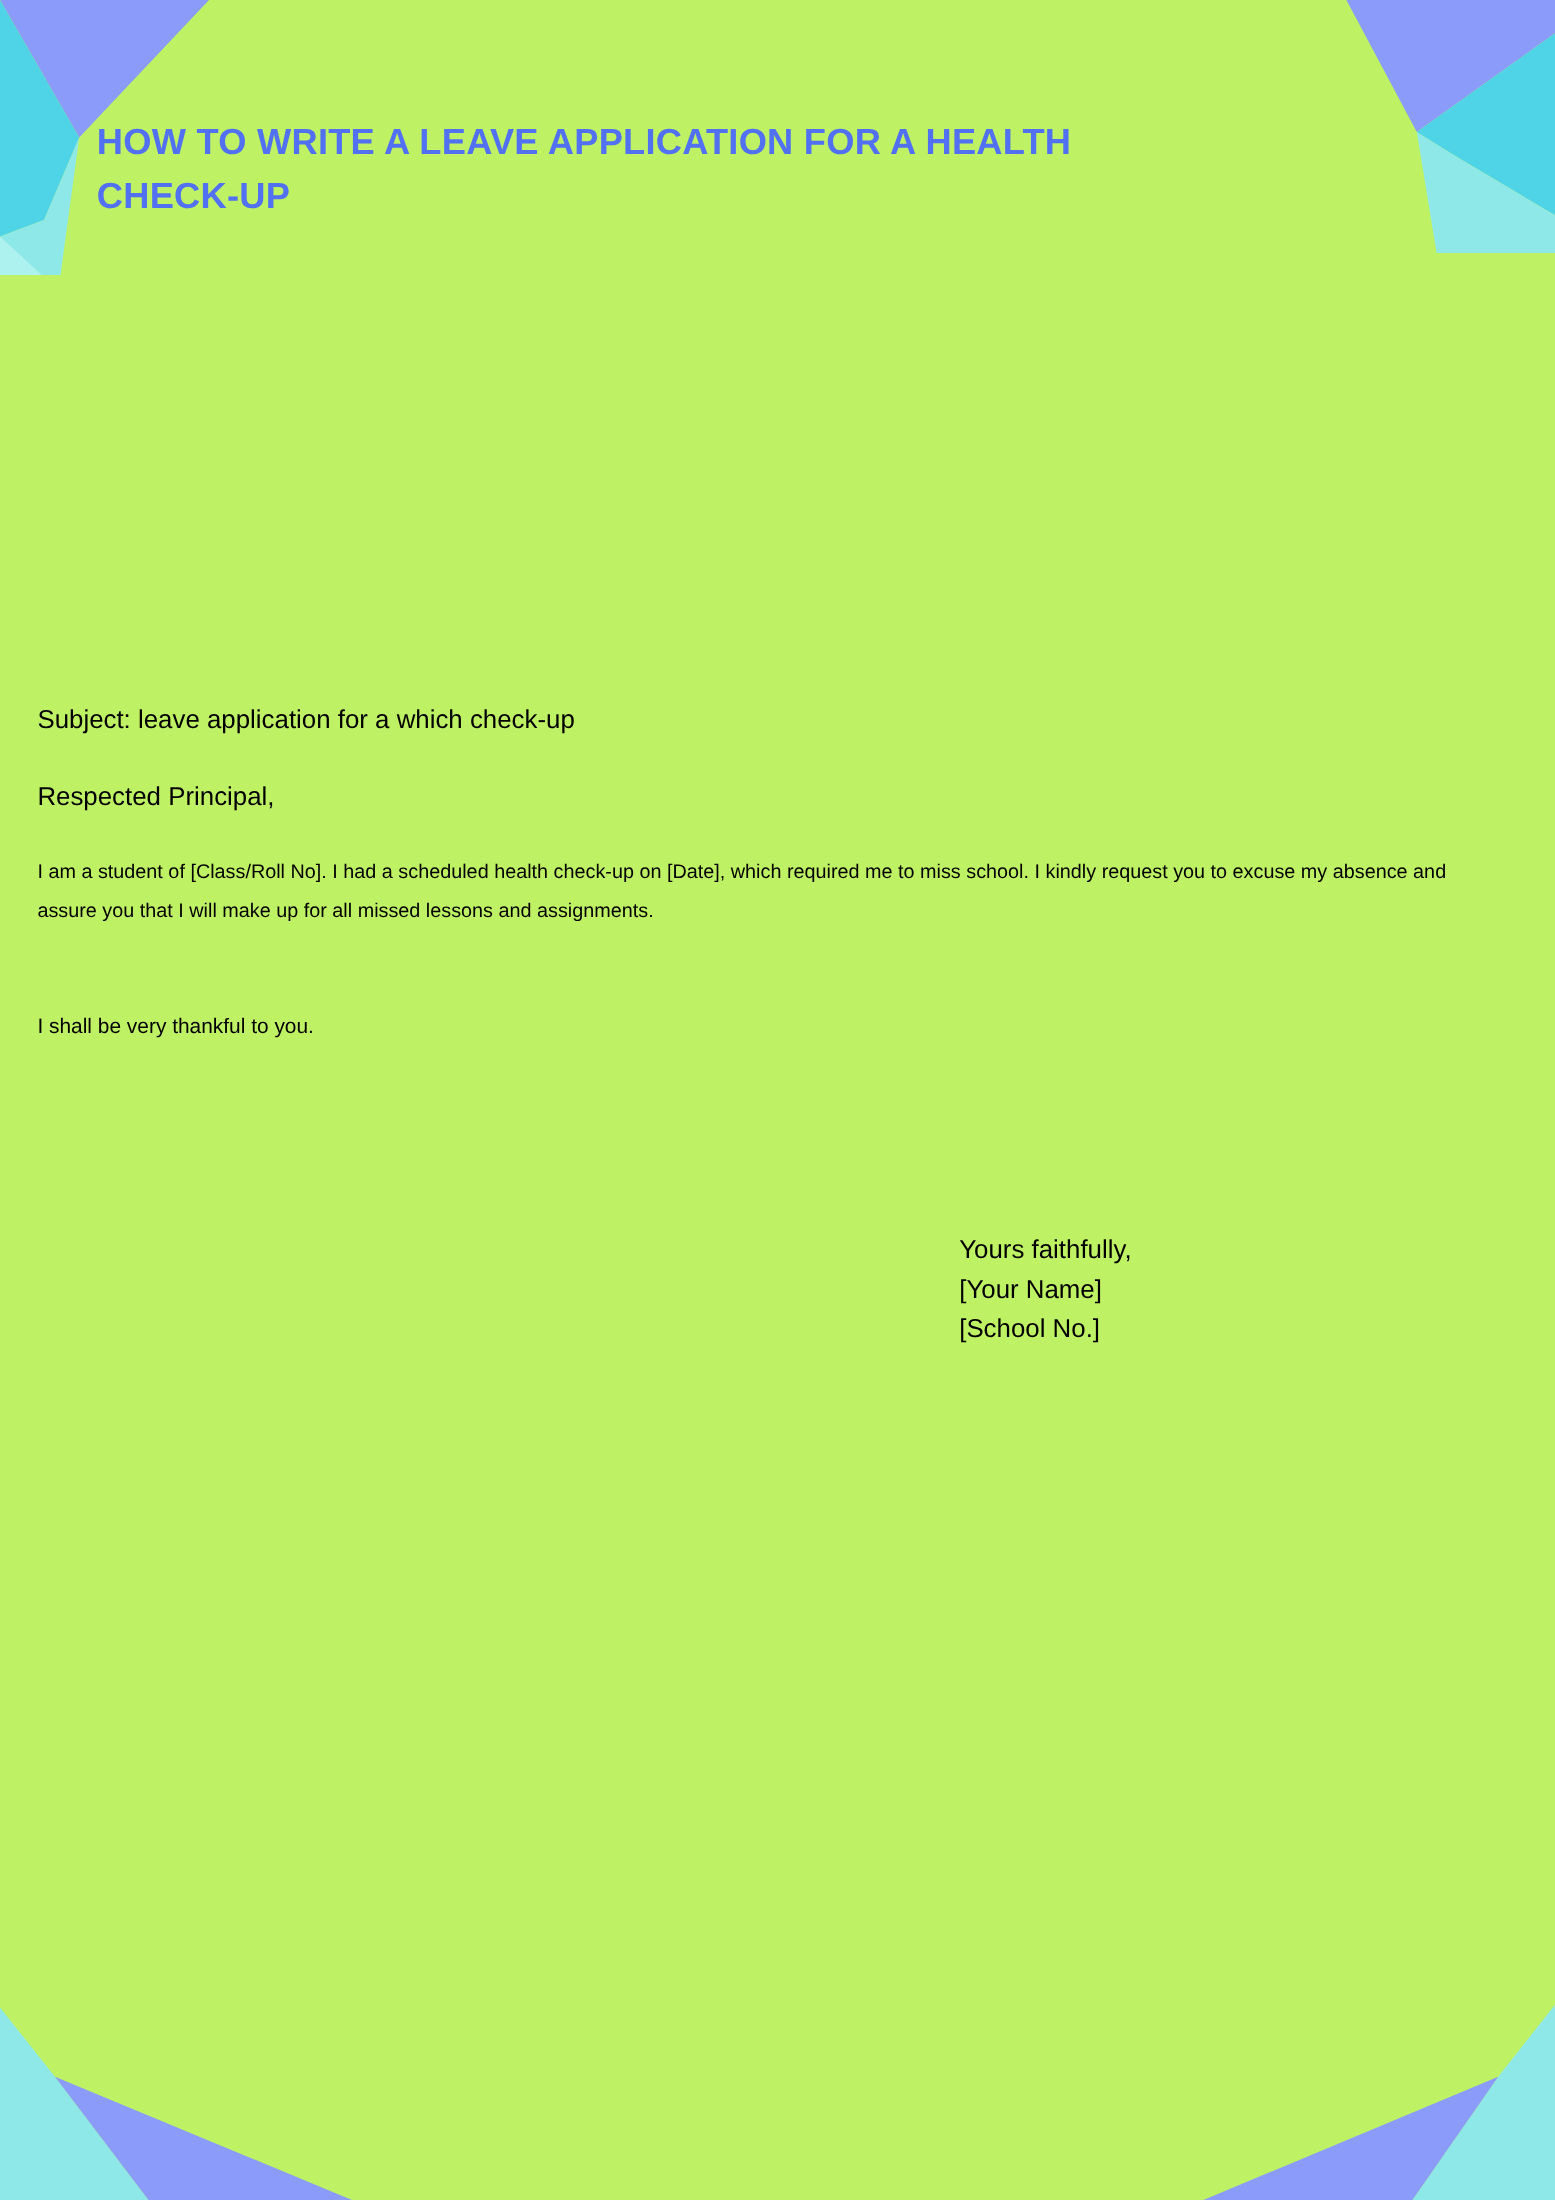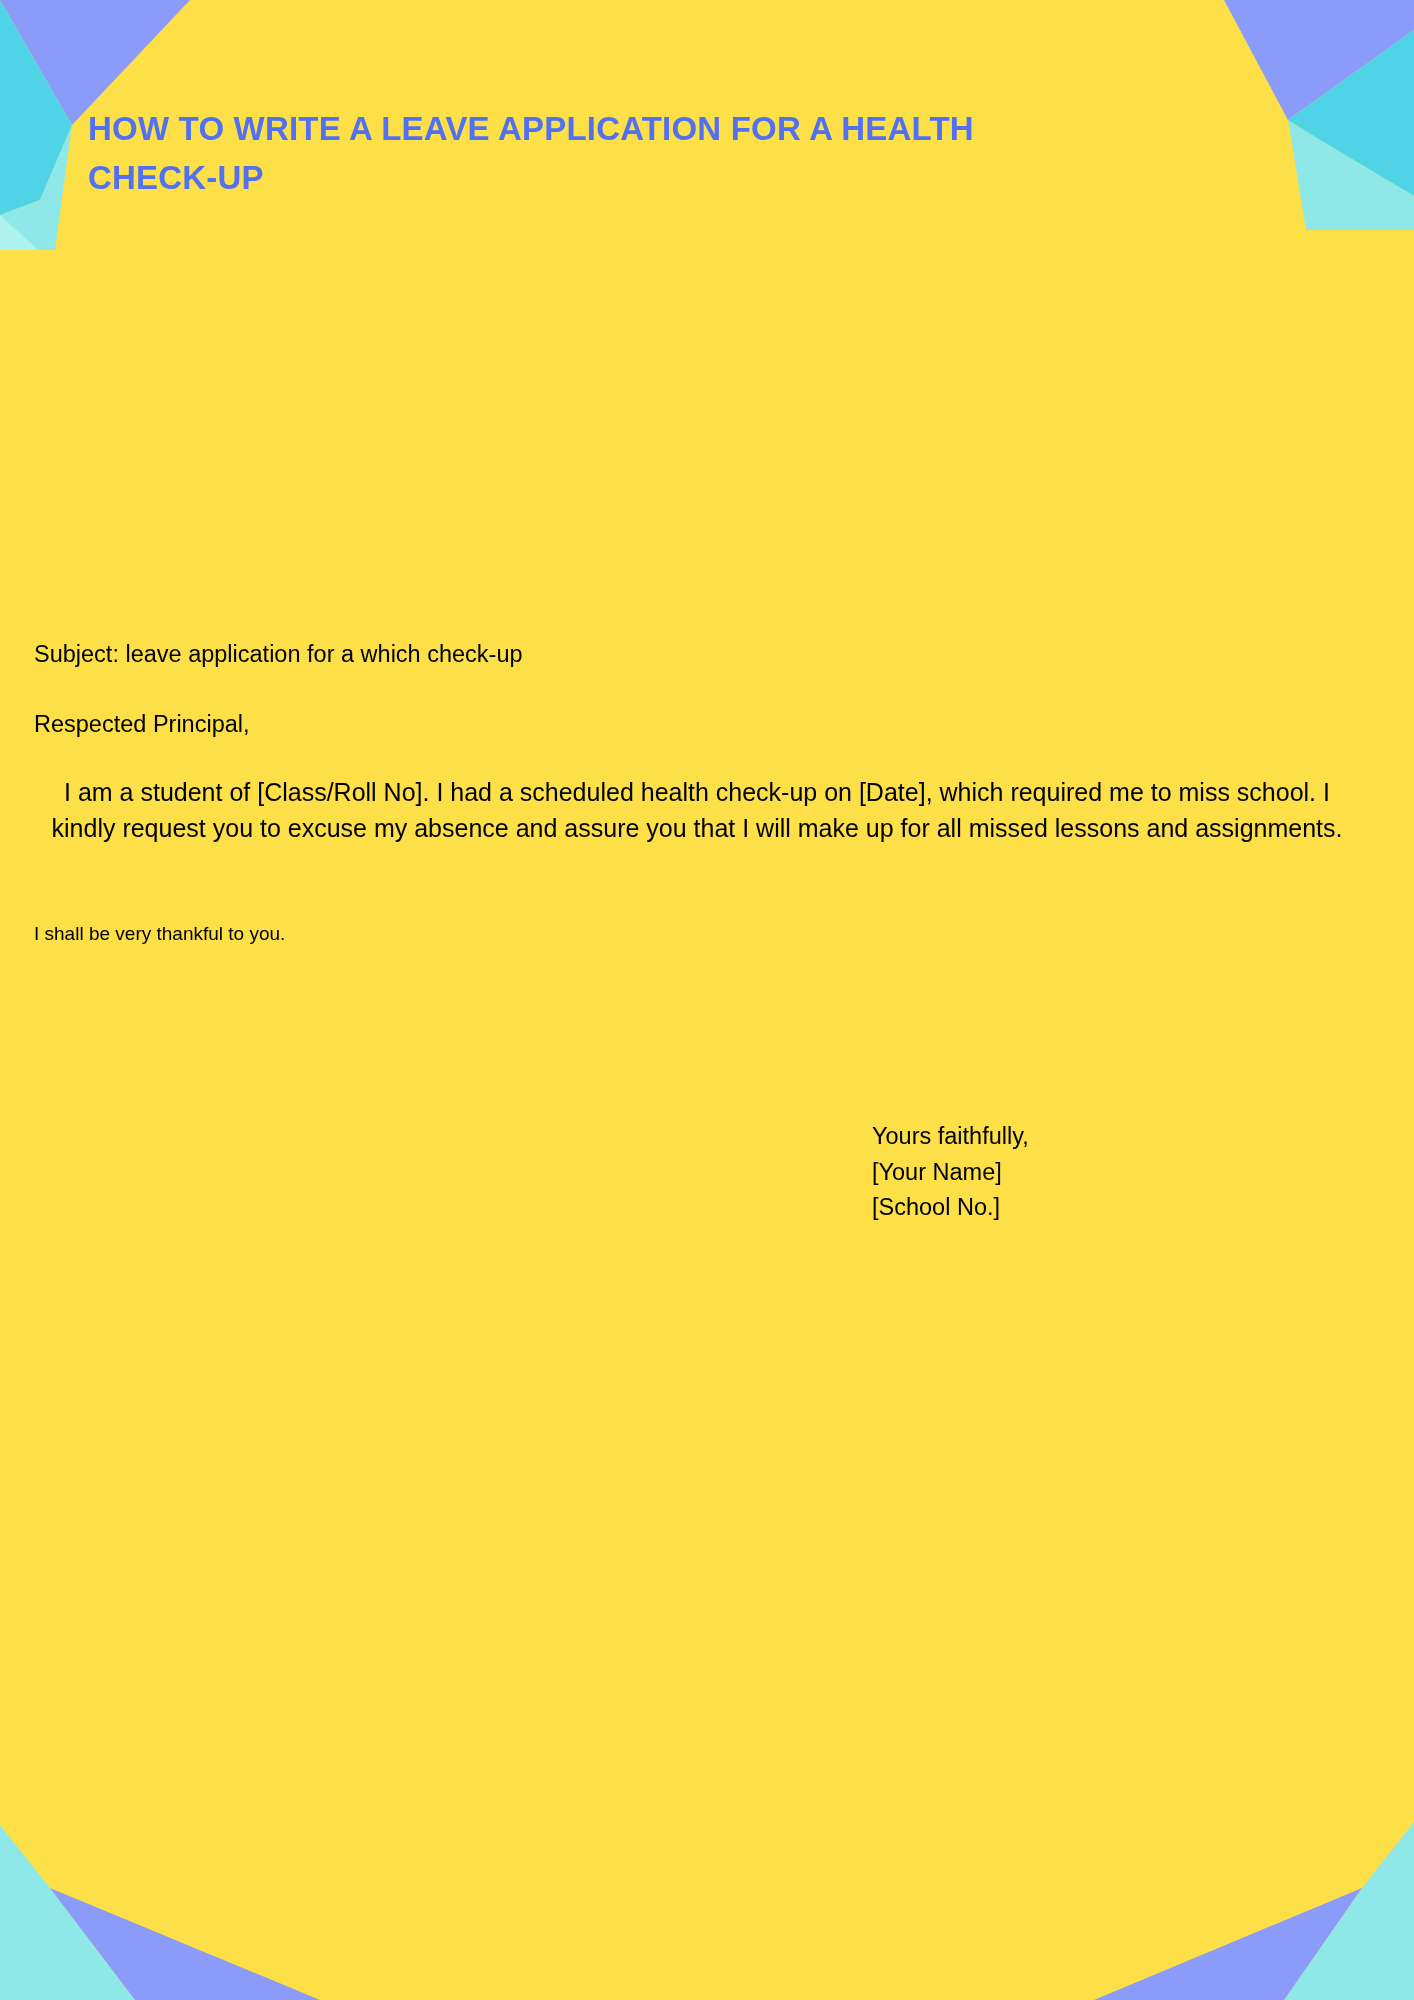--- a/index.html
+++ b/index.html
@@ -8,21 +8,21 @@
     padding: 0;
     background: #ffffff;
   }
   body {
     font-family: "Liberation Sans", sans-serif;
   }
   .page {
     position: relative;
     width: 1414px;
     height: 2000px;
-    background: #fde047;
+    background: #bef264;
     overflow: hidden;
   }
   
   .corner-art {
     position: absolute;
     pointer-events: none;
   }
   .corner-tl { top: 0; left: 0; }
   .corner-tr { top: 0; right: 0; }
   .corner-bl { bottom: 0; left: 0; }
@@ -74,24 +74,24 @@
     top: 707px;
     font-size: 23.5px;
     line-height: 34px;
     color: #000000;
   }
   .body-para {
     position: absolute;
     left: 34px;
     top: 775px;
     width: 1326px;
-    font-size: 25px;
+    font-size: 18px;
     line-height: 35.5px;
     color: #000000;
-    text-align: center;
+    text-align: left;
     margin: 0;
   }
   .closing-note {
     position: absolute;
     left: 34px;
     top: 917px;
     font-size: 19px;
     line-height: 34px;
     color: #000000;
   }

